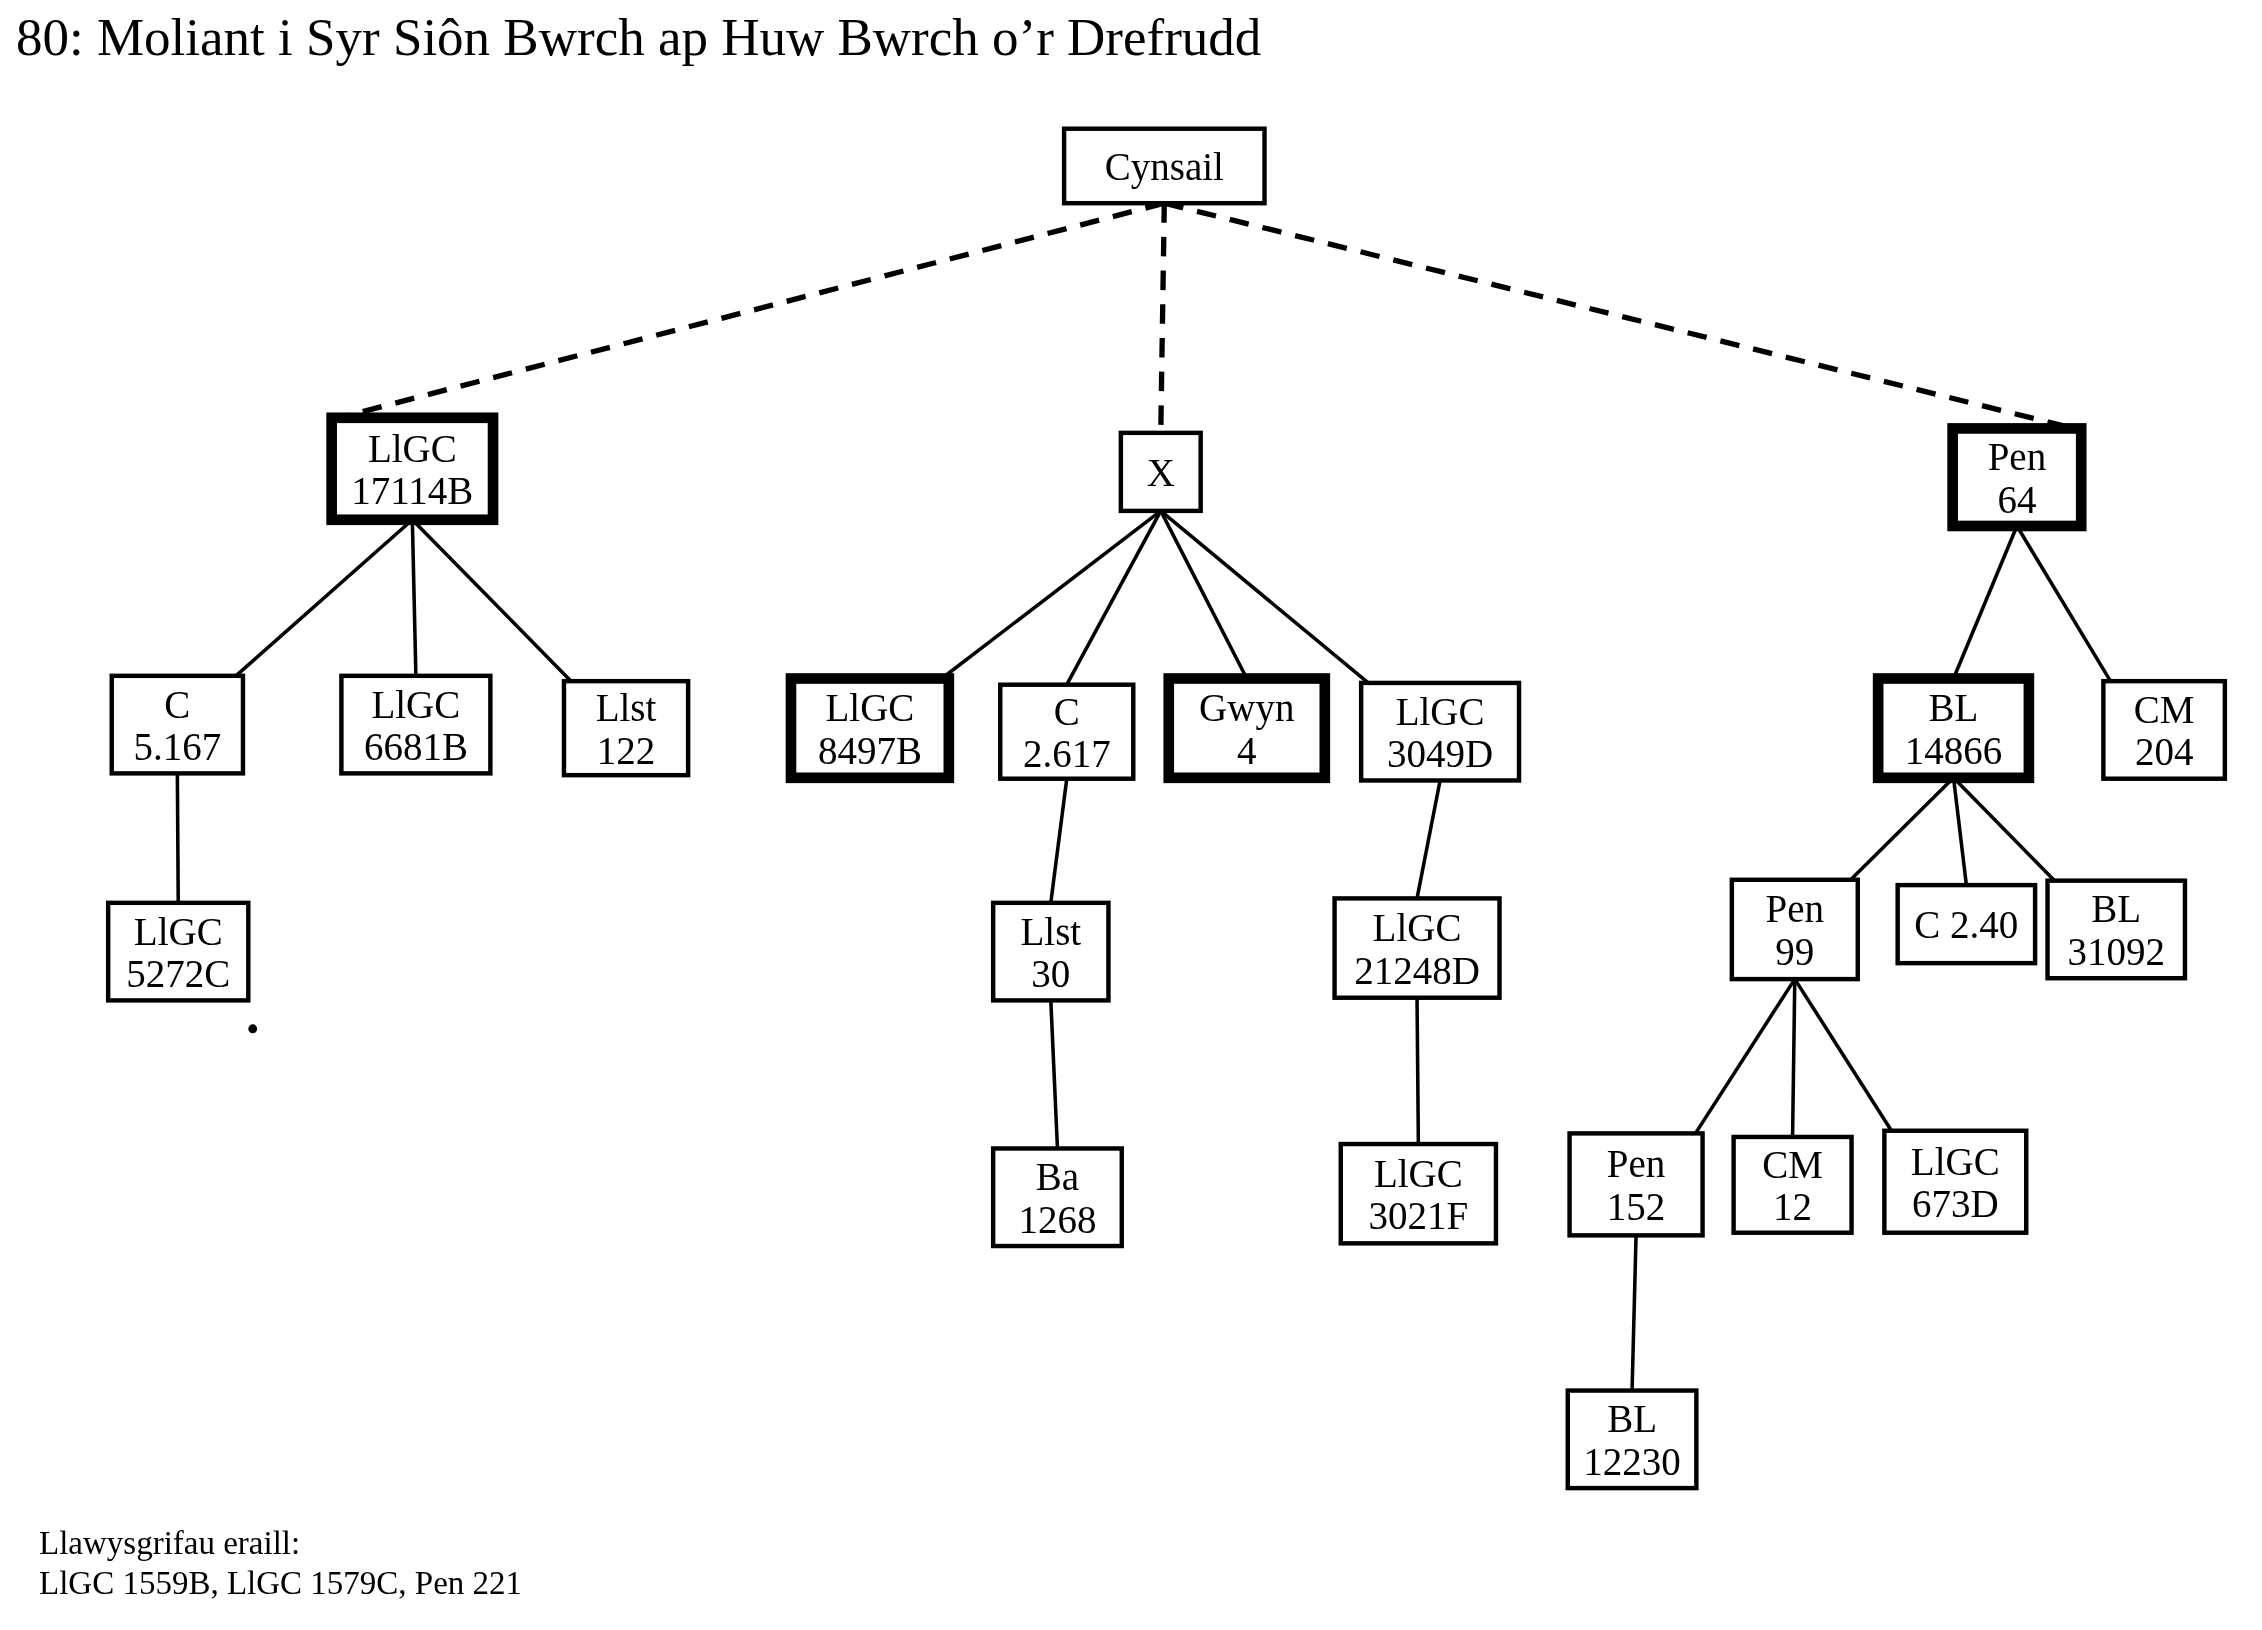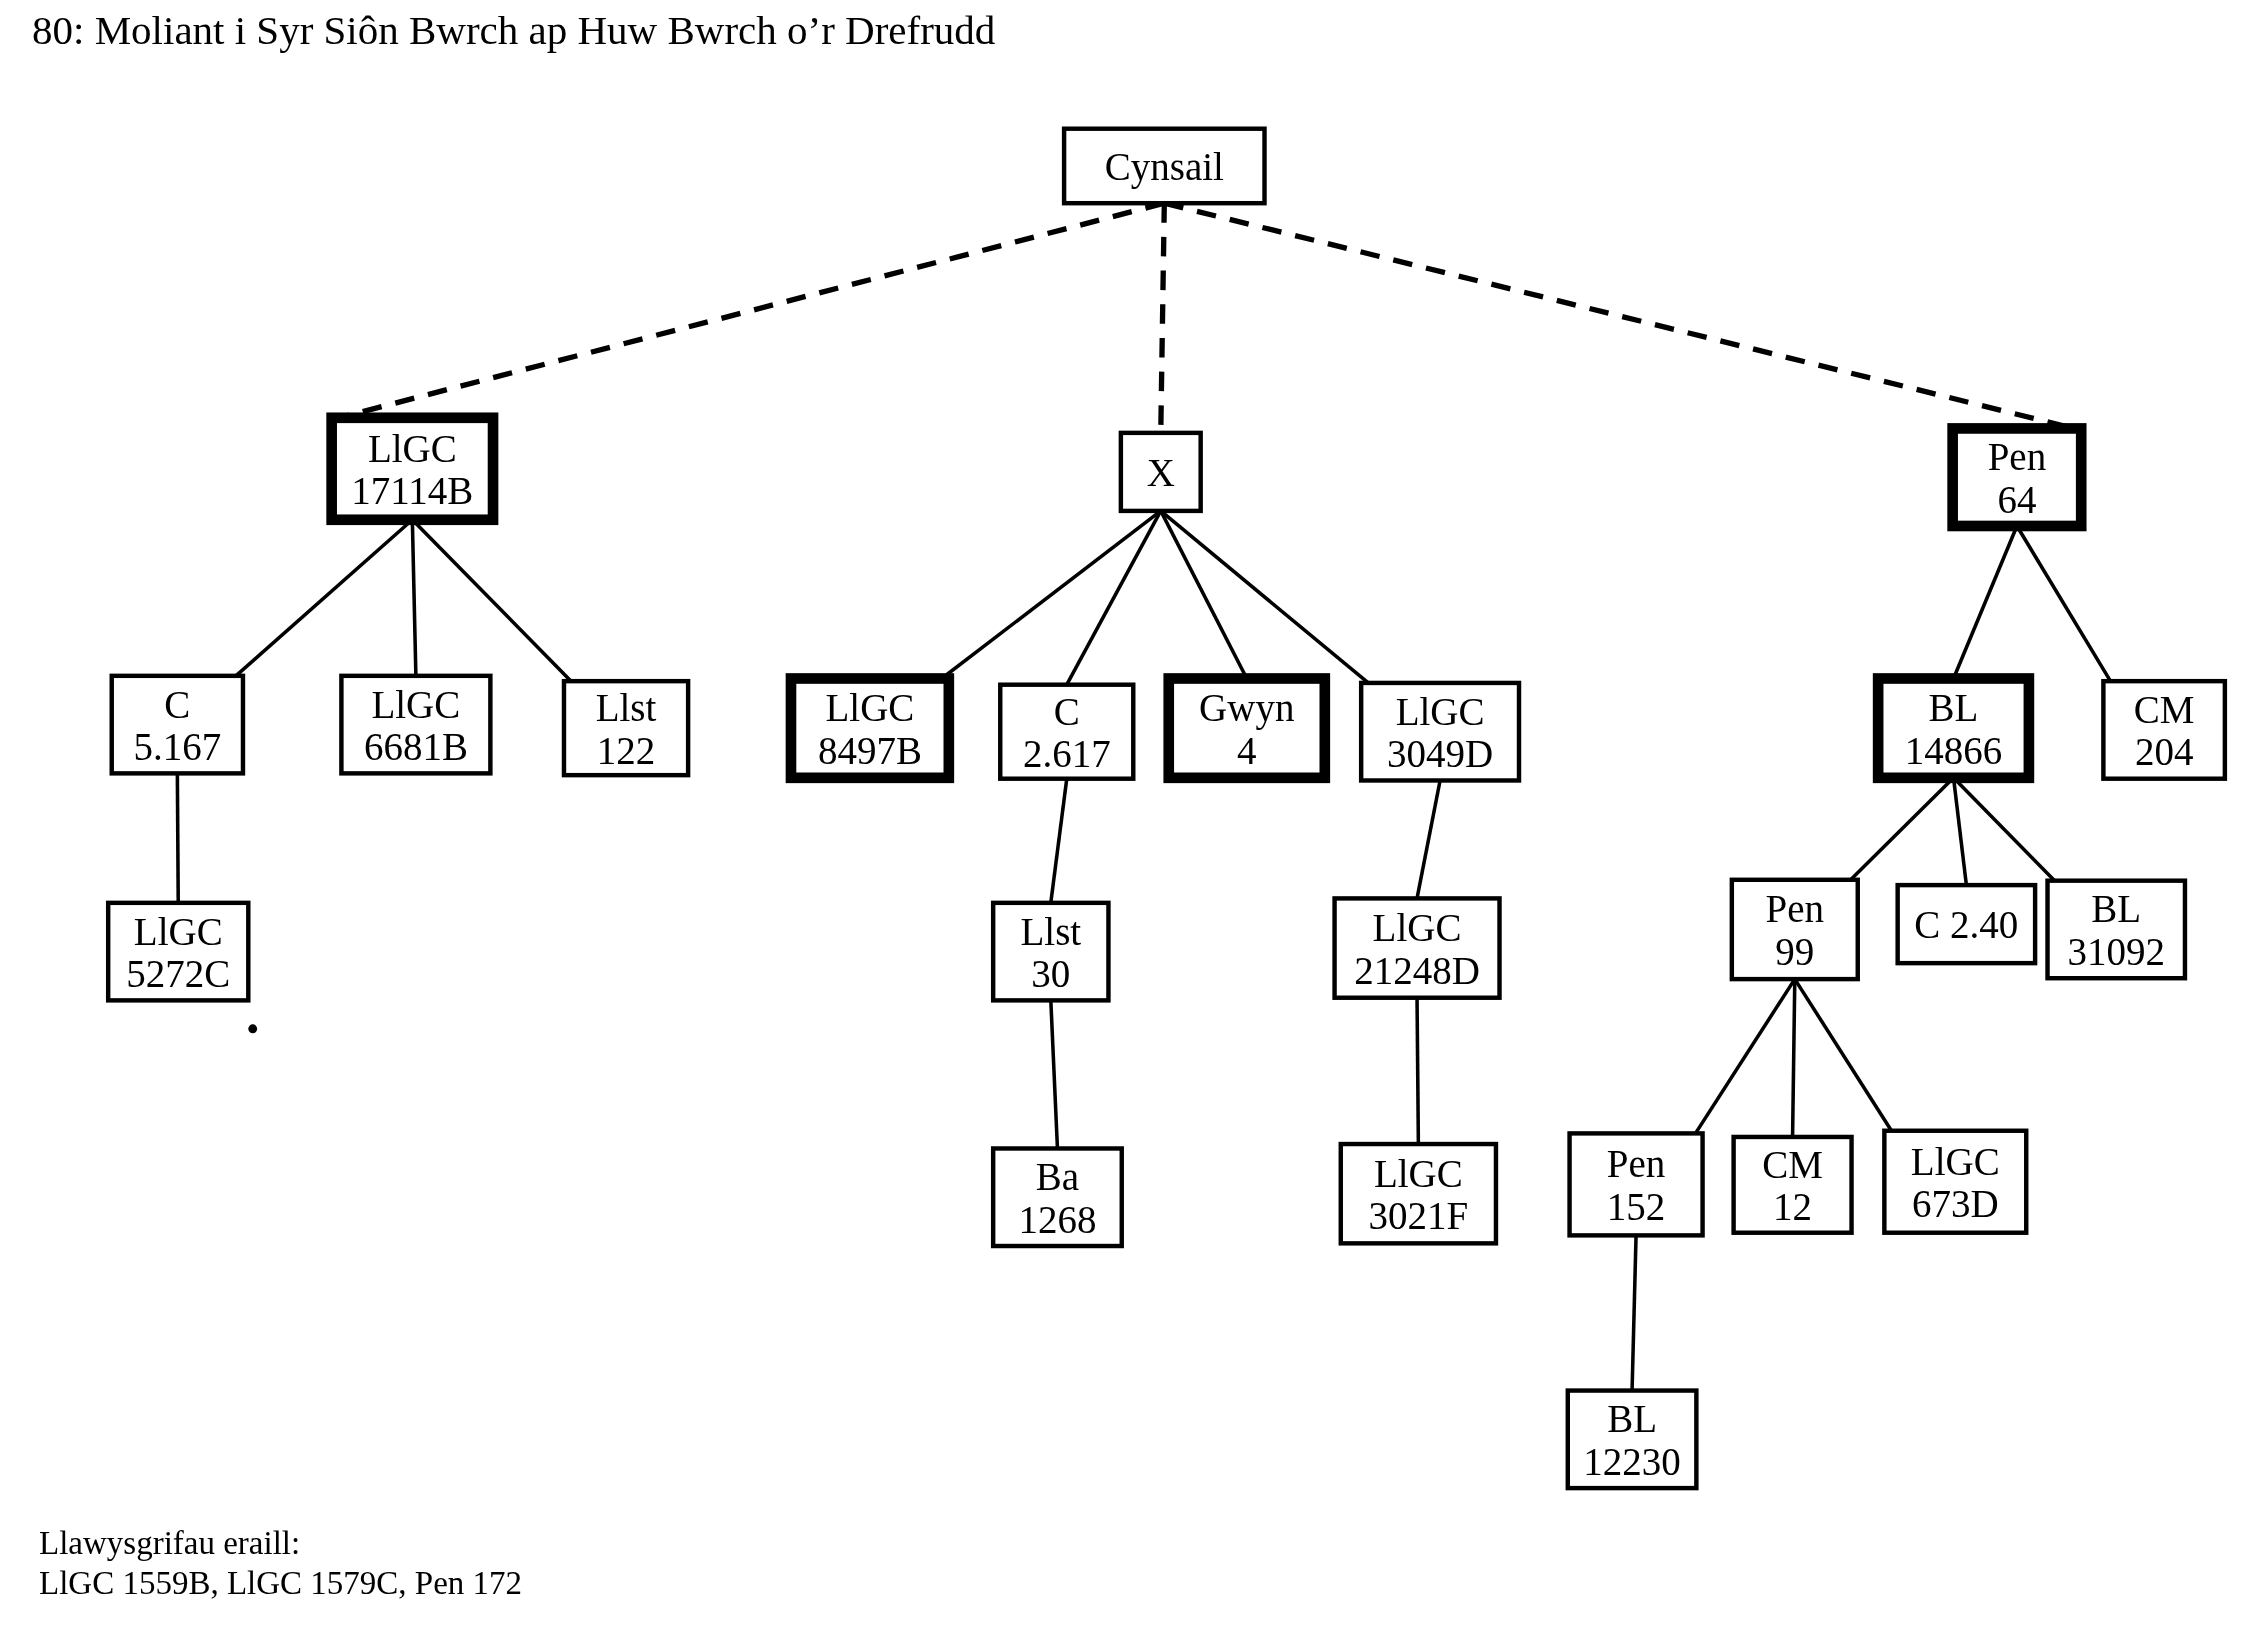--- a/index.html
+++ b/index.html
@@ -13,23 +13,23 @@
   }
   #page {
     position: relative;
     width: 2263px;
     height: 1631px;
     background: #ffffff;
     overflow: hidden;
   }
   #title {
     position: absolute;
-    left: 32px;
+    left: 16px;
     top: 7px;
-    font-size: 41px;
+    font-size: 53px;
     line-height: 1.15;
     white-space: nowrap;
     font-family: "Liberation Serif", "DejaVu Serif", serif;
   }
   #footnote {
     position: absolute;
     left: 39px;
     top: 1523px;
     font-size: 33px;
     line-height: 1.22;
@@ -227,17 +227,17 @@
           <text x="1840.5" y="1663" class="node-text">12230</text>
         </g>
       </g>
     <g id="artifacts-layer">
         <circle cx="285" cy="1160" r="5" class="artifact-dot"></circle>
       </g>
   </svg>
 
   <div id="footnote">
     <div>Llawysgrifau eraill:</div>
-    <div>LlGC 1559B, LlGC 1579C, Pen 172</div>
+    <div>LlGC 1559B, LlGC 1579C, Pen 221</div>
   </div>
 
 </div>
 
 
 </body></html>

